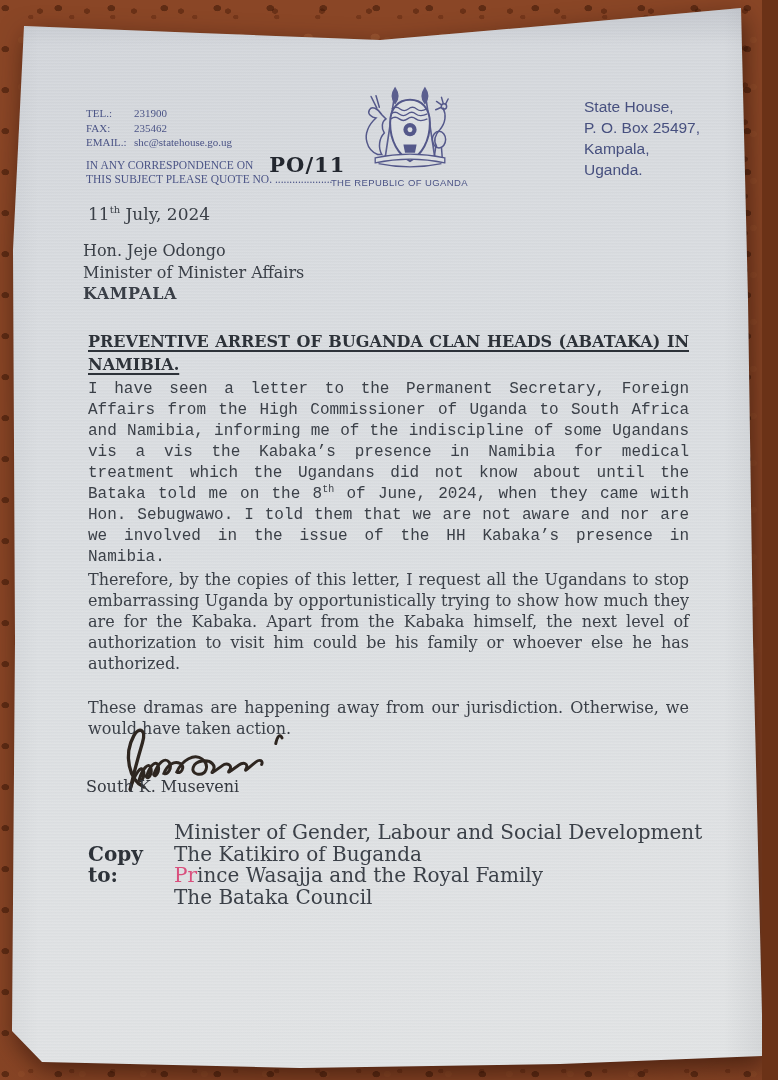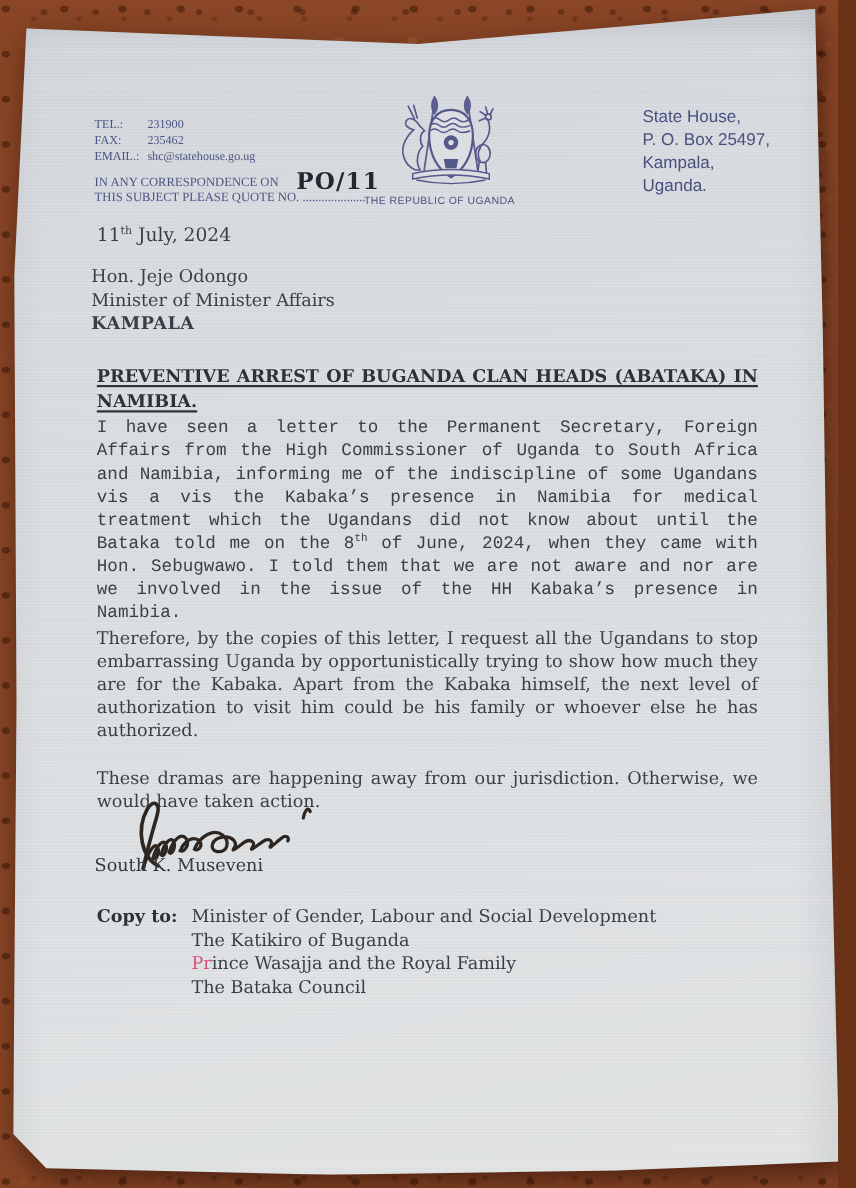--- a/index.html
+++ b/index.html
@@ -48,21 +48,21 @@
   .subject{left:88px;top:331px;width:601px;font-size:16px;line-height:22.5px;
     font-weight:bold;color:#2d3239;text-align:justify;}
   .subject span{text-decoration:underline;text-decoration-thickness:1.5px;text-underline-offset:3px;}
   .para{left:88px;width:601px;font-size:16px;line-height:21px;text-align:justify;color:#3b4048;}
   .p1{top:379px;font-family:Liberation Mono, monospace;} .p2{top:545px;margin-top:24px;} .p3{top:649px;margin-top:48px;}
   
   .sig-svg{left:98px;top:720px;width:225px;height:74px;transform:rotate(-2deg);}
   .sig-name{left:86px;top:777px;font-size:16px;color:#34383f;}
   .sig-title{left:86px;top:798px;font-size:15.5px;font-weight:bold;letter-spacing:6px;color:#2d3239;}
   
-  .copyto{left:88px;top:822px;font-size:16px;line-height:21.5px;color:#3b4048;display:flex;}
+  .copyto{left:88px;top:822px;font-size:20px;line-height:21.5px;color:#3b4048;display:flex;align-items:center;}
   .copy-label{font-weight:bold;width:86px;color:#2d3239;}
   .pink{color:#d94f7d;}
 </style>
 </head>
 <body>
 
 <div class="photo">
   <div class="carpet"></div>
 
   <div class="paper-wrap">

